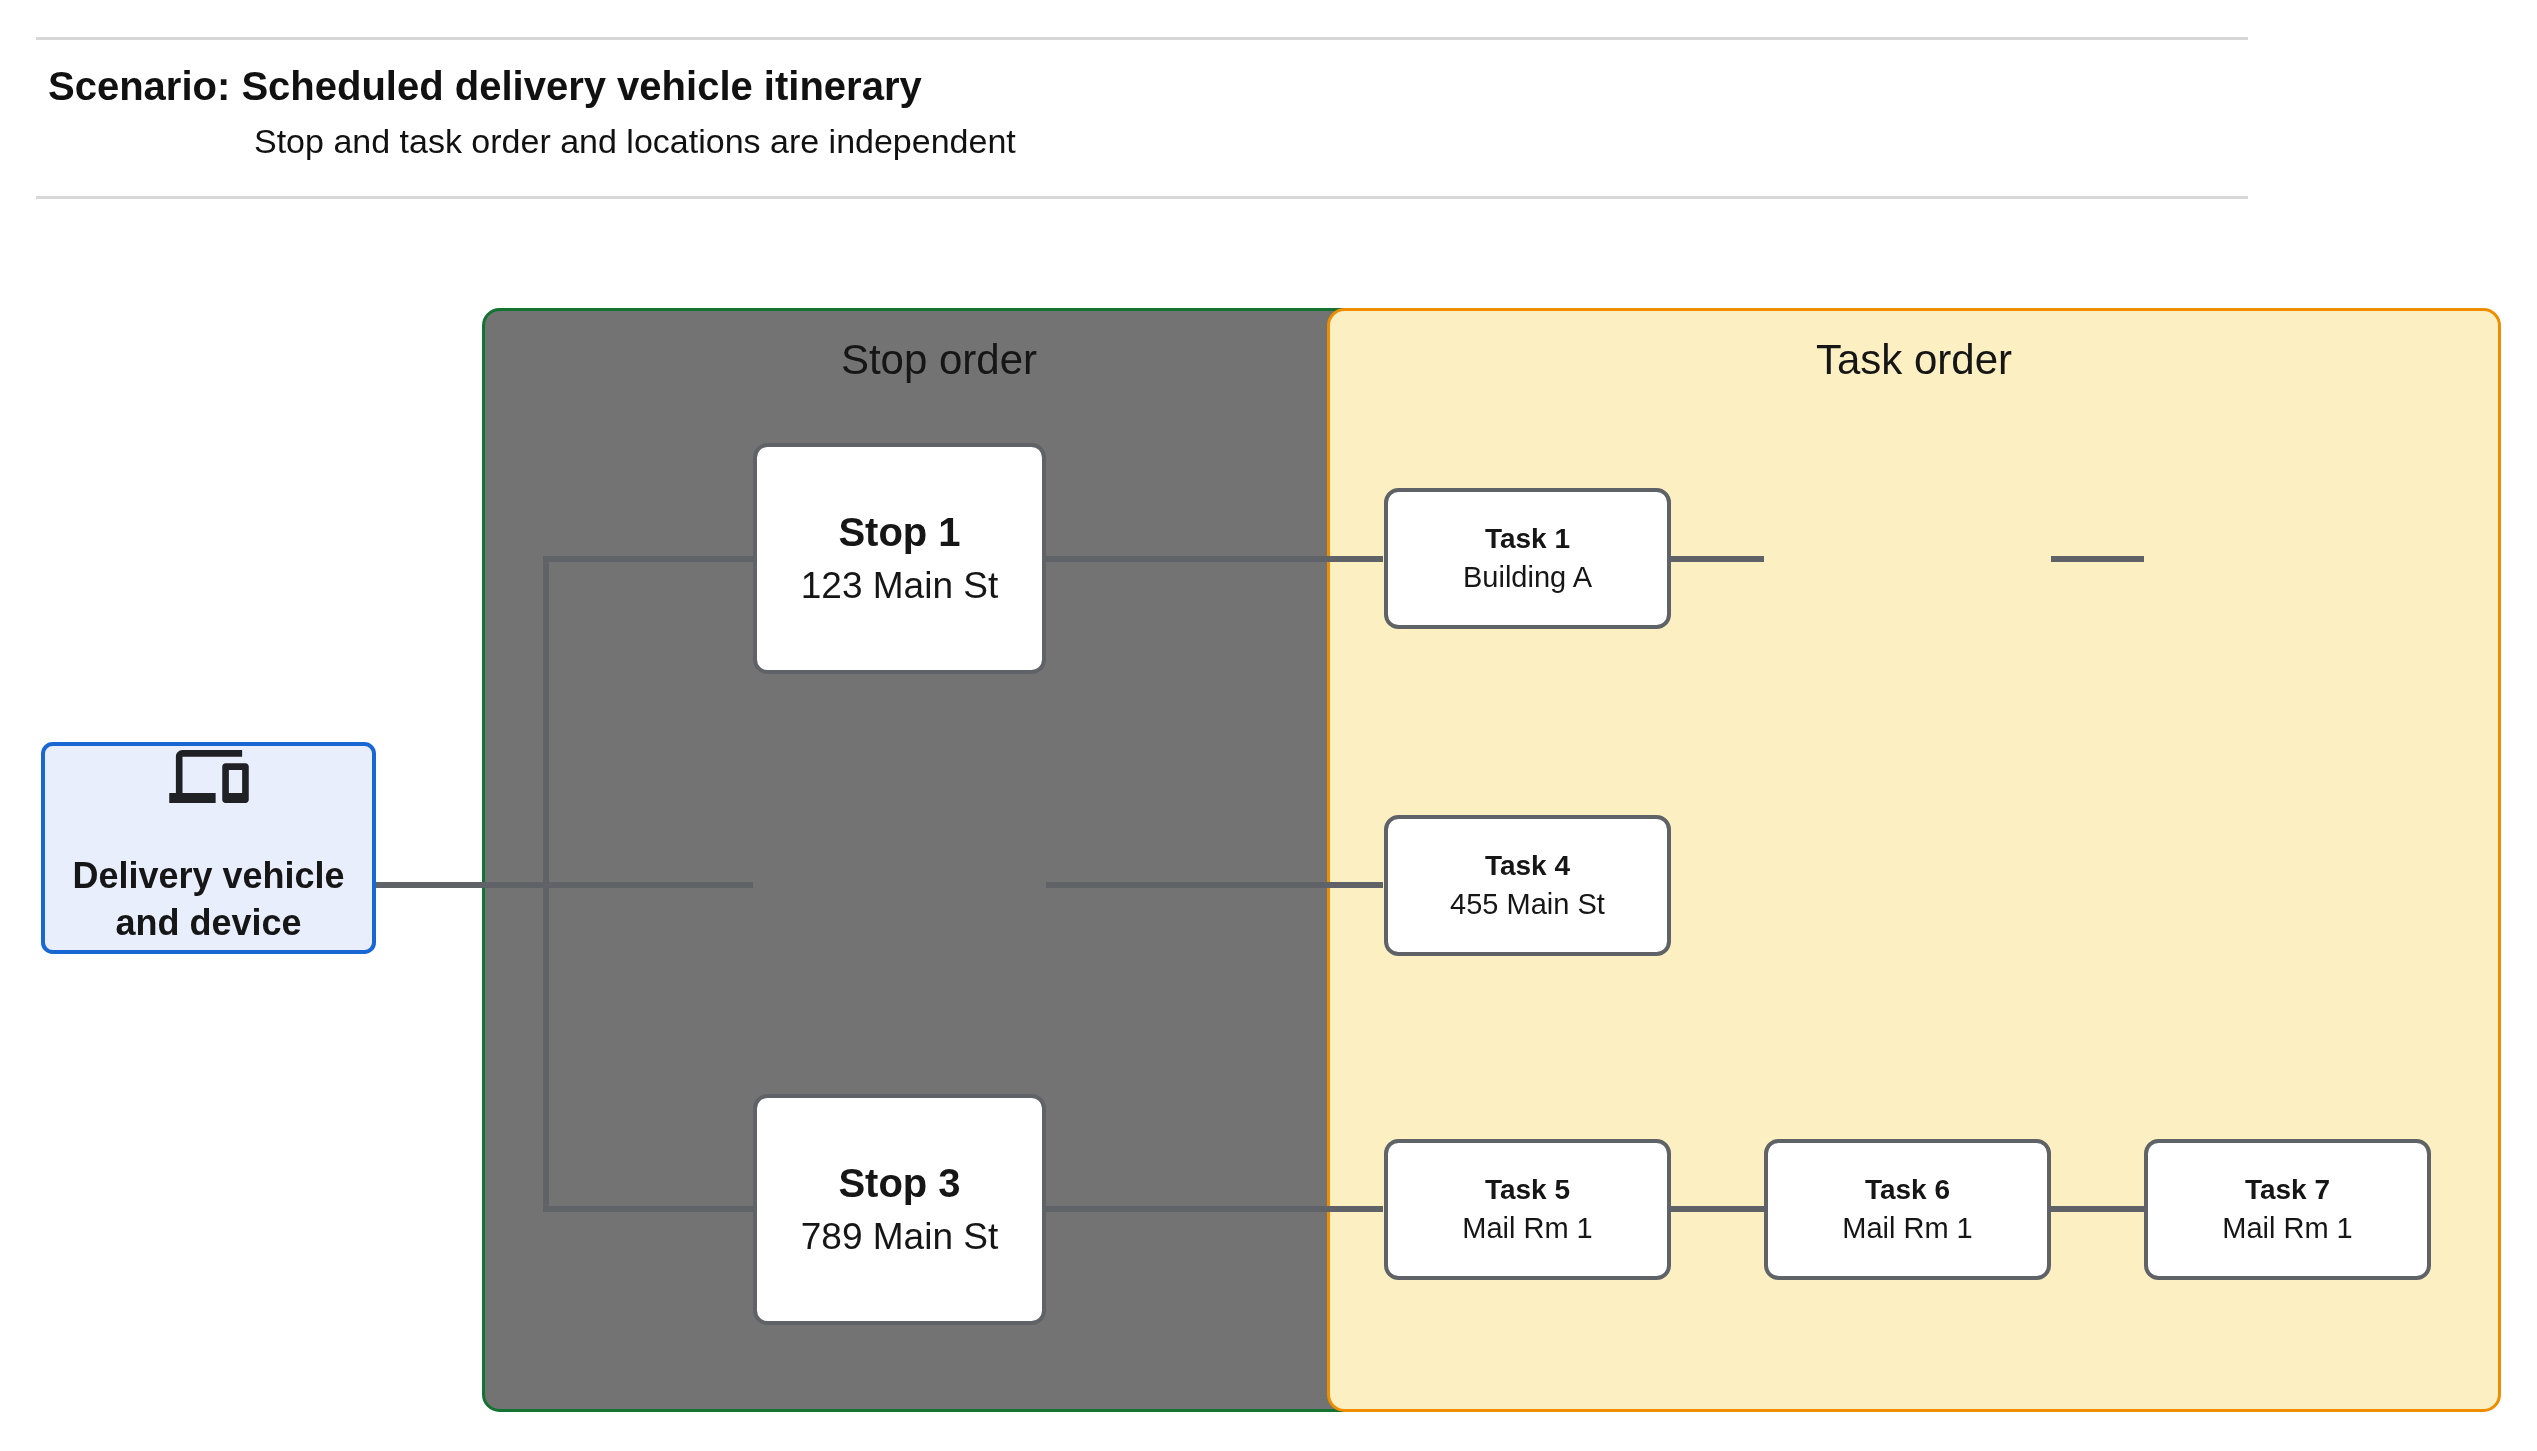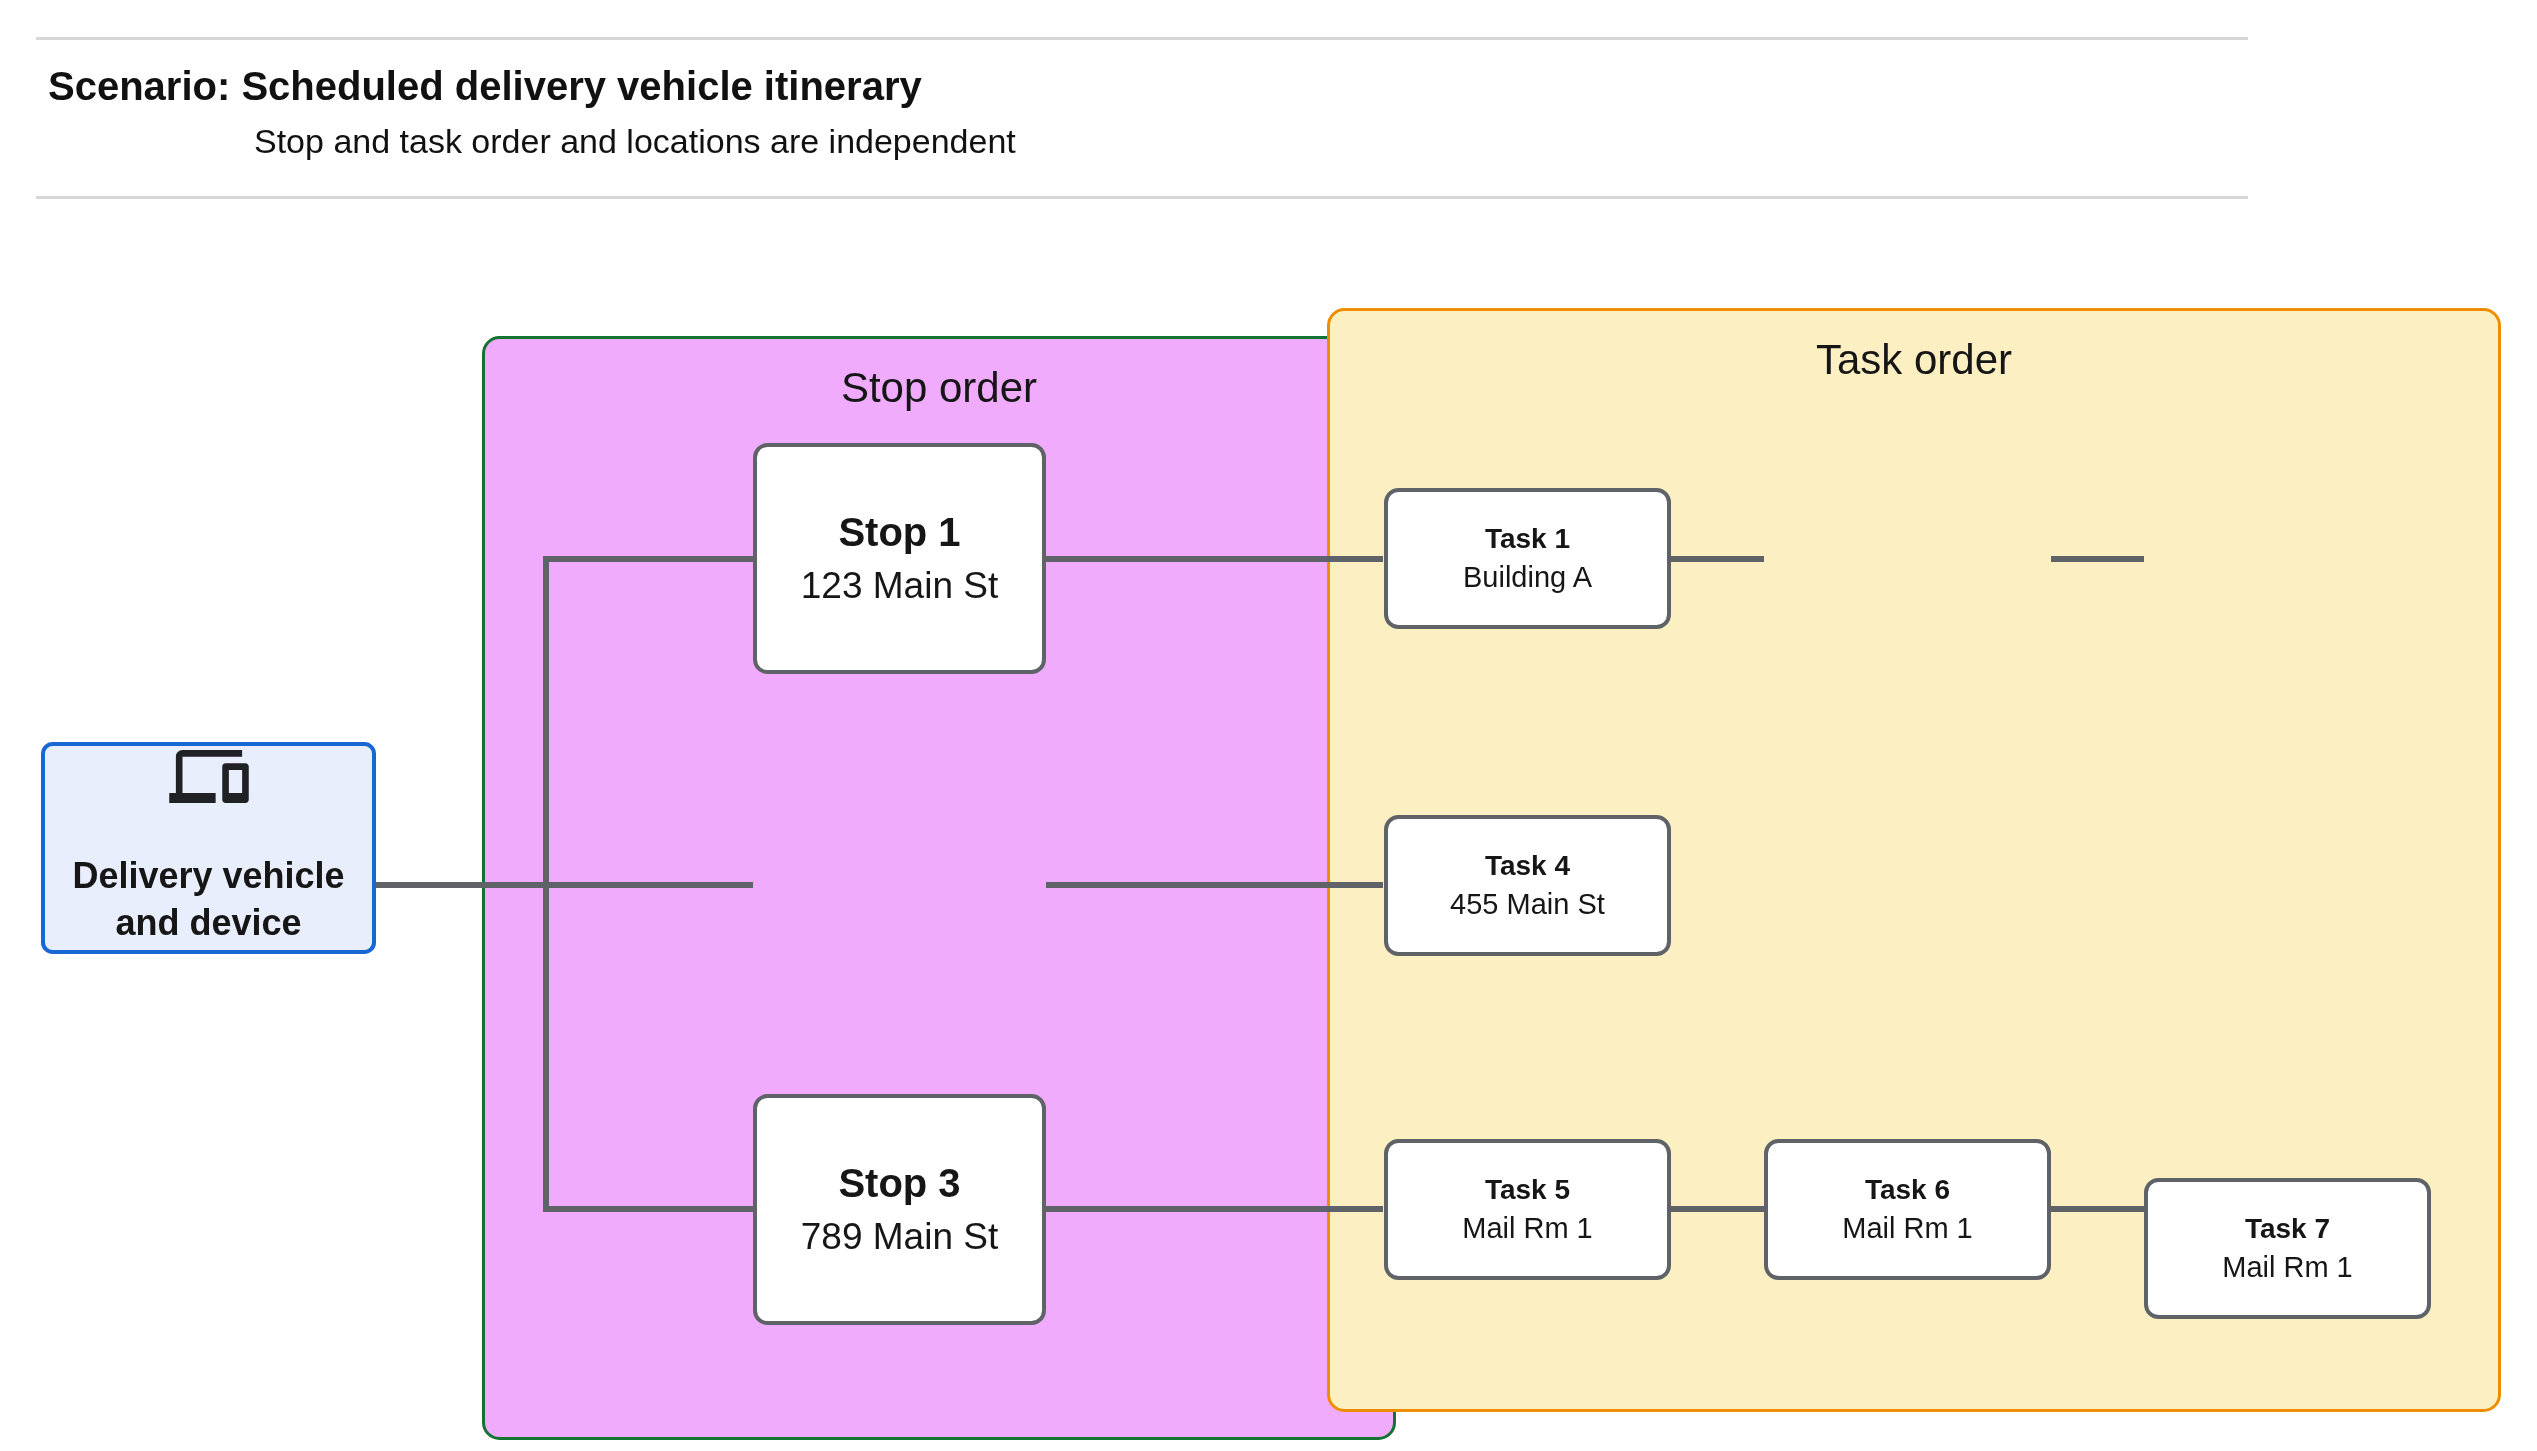--- a/index.html
+++ b/index.html
@@ -7,21 +7,21 @@
     position:relative; width:2538px; height:1452px; background:#ffffff;
     font-family:"Liberation Sans", sans-serif; color:#1c1c1c; overflow:hidden;
   }
   .rule { position:absolute; left:36px; width:2212px; height:2.9px; background:#d7d7d7; }
   .rule.top { top:37px; }
   .rule.bottom { top:196px; }
   .title { position:absolute; left:48px; top:64px; font-size:40px; font-weight:bold; color:#111111; }
   .subtitle { position:absolute; left:254px; top:122px; font-size:34px; font-weight:normal; color:#111111; }
 
   .panel { position:absolute; top:308px; height:1104px; box-sizing:border-box; border:3.9px solid; border-radius:17.5px; }
-  .panel.green { left:482px; width:914px; background:#f0abfc; border-color:#137333;margin-top:28px; }
+  .panel.green { left:482px; width:914px; background:#737373; border-color:#137333; }
   .panel.yellow { left:1327px; width:1174px; background:#fcf0c3; border-color:#ef8d00; }
   .panel-title { position:absolute; top:25px; left:0; right:0; text-align:center; font-size:42px; font-weight:400; color:#161616; }
 
   .line { position:absolute; background:#5f6368; }
   .line.h { height:5.8px; }
   .line.v { width:5.8px; }
 
   .node { position:absolute; box-sizing:border-box; background:#ffffff; border:4.8px solid #5f6368; border-radius:14.5px;
           display:flex; flex-direction:column; align-items:center; justify-content:center; text-align:left; }
   .stop-node { left:753px; width:293px; height:231px; }
@@ -54,21 +54,21 @@
 
   .stop-1 { top:443px; }
   .stop-2 { top:770px; }
   .stop-3 { top:1094px; }
   .task-1 { left:1384px; top:488px; }
   .task-2 { left:1764px; top:488px; }
   .task-3 { left:2144px; top:488px; }
   .task-4 { left:1384px; top:815px; }
   .task-5 { left:1384px; top:1139px; }
   .task-6 { left:1764px; top:1139px; }
-  .task-7 { left:2144px; top:1178px; }
+  .task-7 { left:2144px; top:1139px; }
 </style>
 </head>
 <body>
 
 <div class="canvas">
 
   <div class="rule top"></div>
   <div class="title">Scenario: Scheduled delivery vehicle itinerary</div>
   <div class="subtitle">Stop and task order and locations are independent</div>
   <div class="rule bottom"></div>

